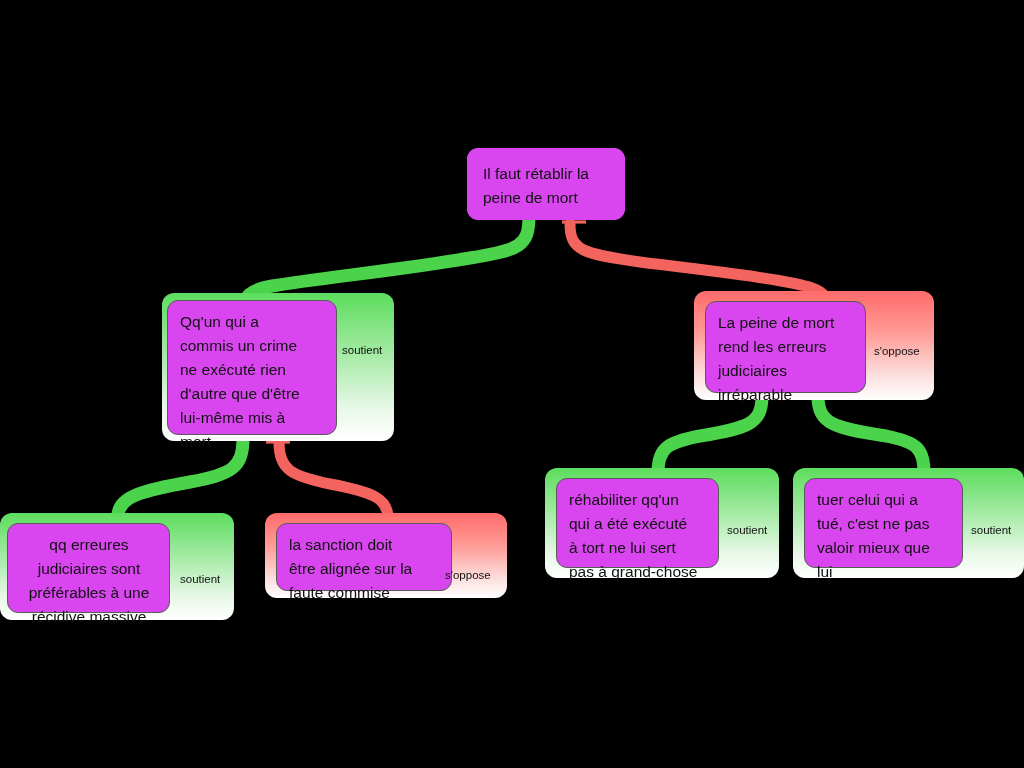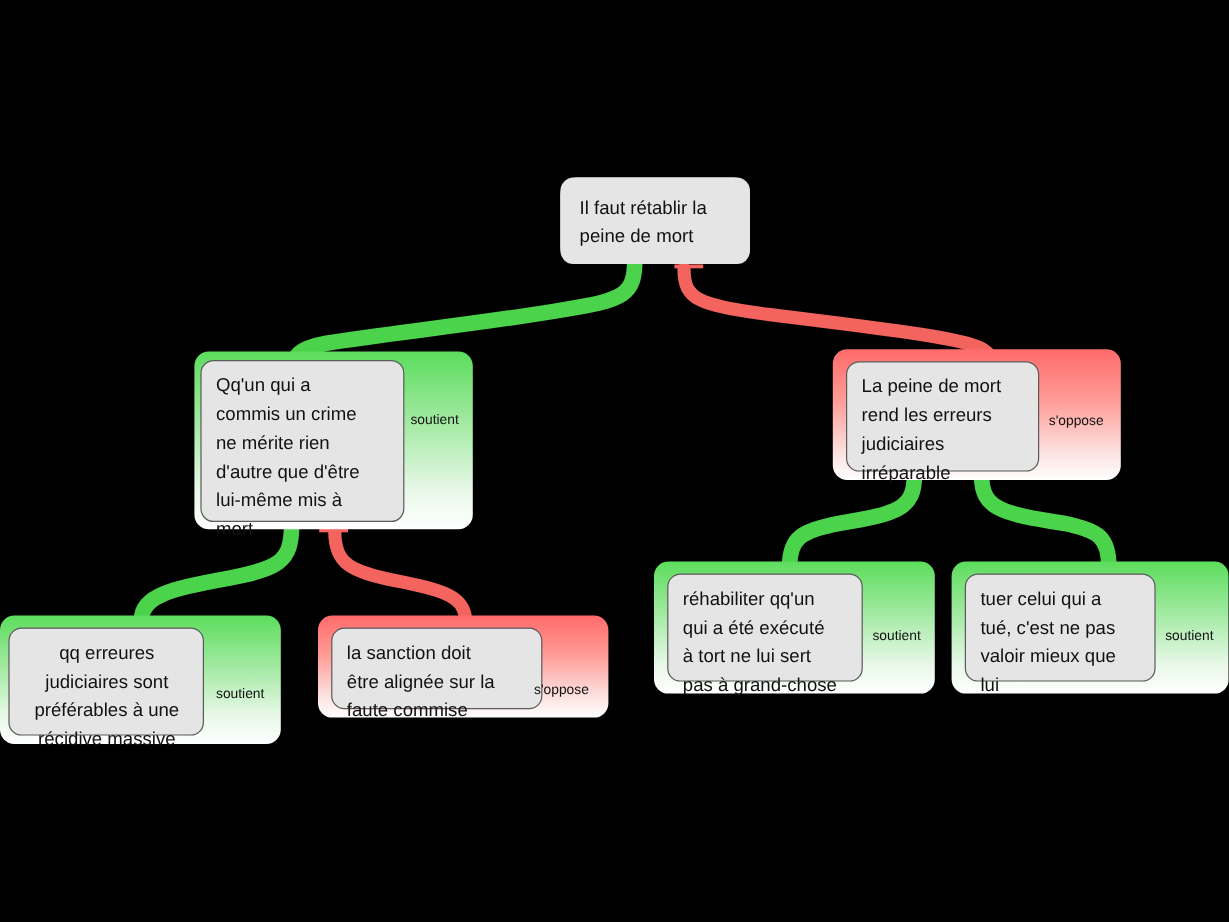--- a/index.html
+++ b/index.html
@@ -44,21 +44,21 @@
     background: linear-gradient(to bottom, #ff6b6b 0%, #ff9a95 38%, #fbe0de 78%, #ffffff 100%);
   }
   .node.root .shell {
     background: #ffffff;
     border-radius: 14px;
   }
 
   
   .card {
     position: absolute;
-    background: #e5e5e5;
+    background: #d946ef;
     border: 1px solid #5a5a5a;
     border-radius: 11px;
     box-sizing: border-box;
     padding: 9px 11px 9px 12px;
     color: #111111;
     font-size: 15.5px;
     line-height: 24px;
     white-space: pre-line;
   }
   .node.root .card {
@@ -101,21 +101,21 @@
   <div class="node root" style="left:467px; top:148px; width:158px; height:72px;">
     <div class="shell"></div>
     <div class="card" style="left:0px; top:0px; width:158px; height:72px;">Il faut rétablir la
 peine de mort</div>
   </div>
 
   <div class="node support" style="left:162px; top:293px; width:232px; height:148px;">
     <div class="shell"></div>
     <div class="card" style="left:5px; top:7px; width:170px; height:135px;">Qq'un qui a
 commis un crime
-ne mérite rien
+ne exécuté rien
 d'autre que d'être
 lui-même mis à
 mort</div>
     <div class="tag" style="left:180px; top:9px;">soutient</div>
   </div>
 
   <div class="node oppose" style="left:694px; top:291px; width:240px; height:109px;">
     <div class="shell"></div>
     <div class="card" style="left:11px; top:10px; width:161px; height:92px;">La peine de mort
 rend les erreurs

